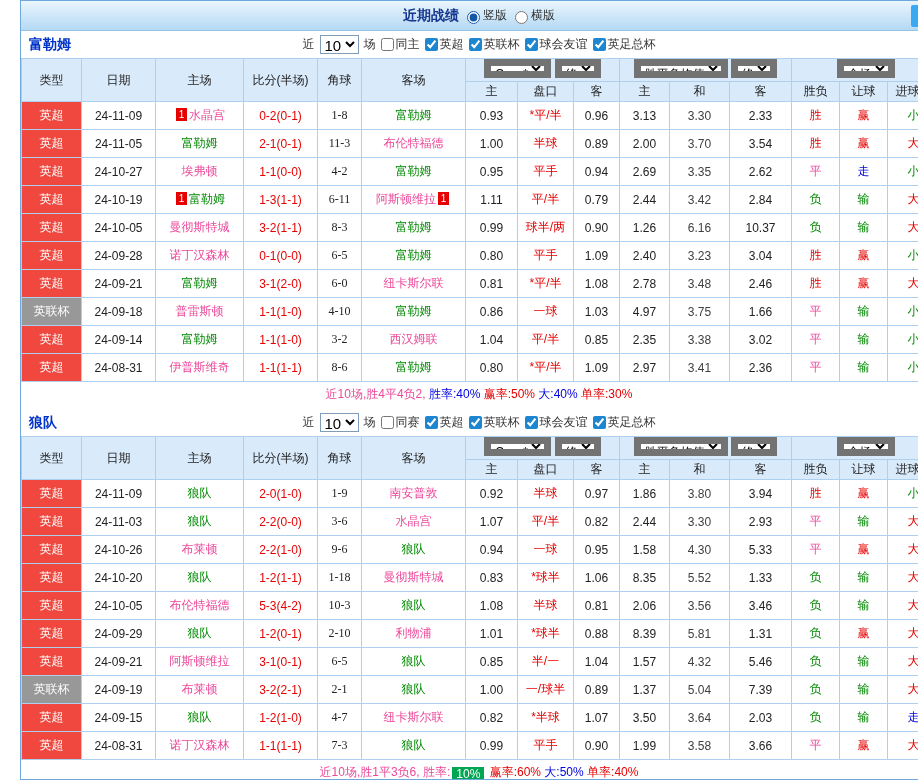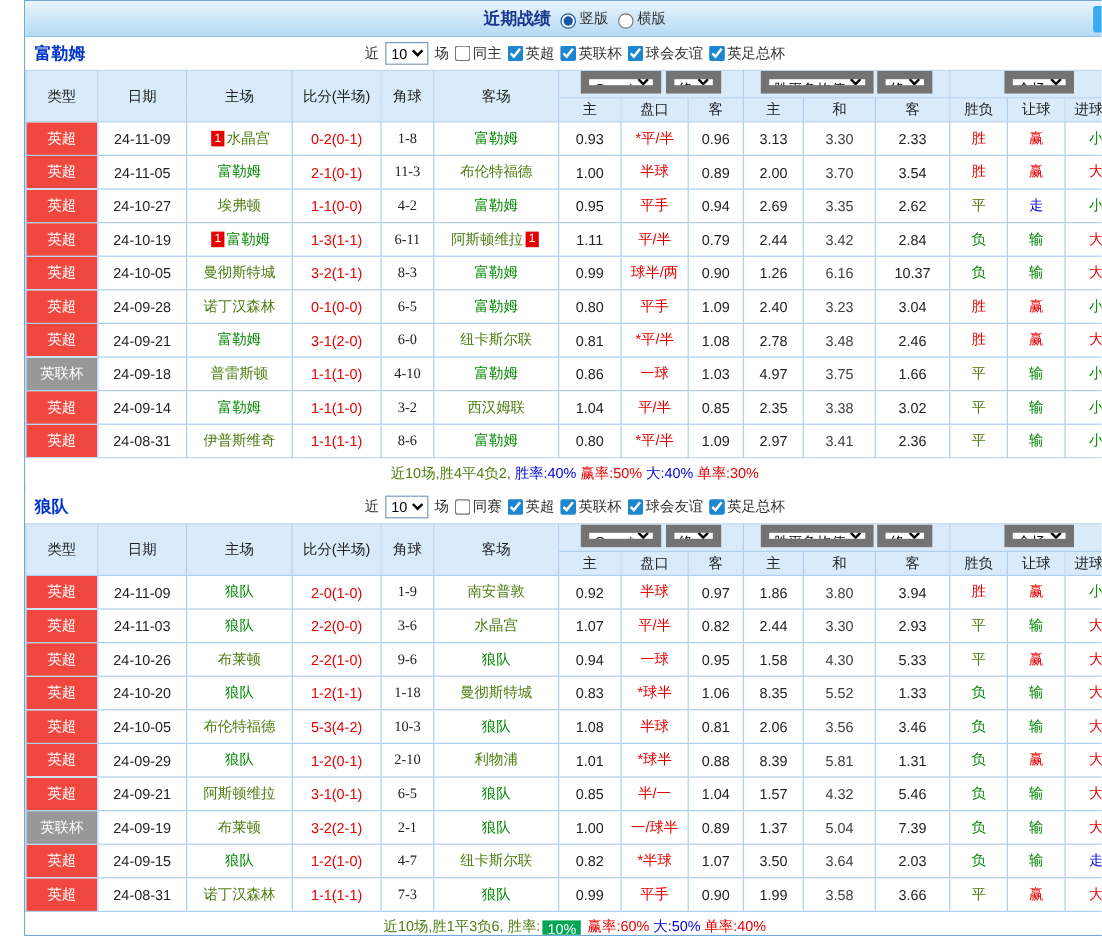--- a/index.html
+++ b/index.html
@@ -45,40 +45,40 @@
   .filterbar {
     height: 27px;
     display: flex; align-items: center;
     position: relative;
     background: #fff;
   }
   .team-name { position: absolute; left: 8px; color: #0033cc; font-weight: bold; font-size: 14px; }
   .filters { margin: 0 auto; display: flex; align-items: center; gap: 5px; font-size: 12px; color: #333; }
   .filters label { display: inline-flex; align-items: center; gap: 2px; cursor: pointer; }
   .filters input[type=checkbox] { accent-color: #1c86d1; width: 13px; height: 13px; margin: 0; }
-  .count-select { height: 19px; font-size: 12px; border: 1px solid #7f9db9; background: #fff; }
+  .count-select { height: 19px; font-size: 15px; border: 1px solid #7f9db9; background: #fff; }
   .league-filters { display: inline-flex; align-items: center; gap: 5px; }
   
   table { width: 918px; border-collapse: collapse; table-layout: fixed; font-size: 12px; }
   th, td {
     border: 1px solid #aed0ee;
     text-align: center;
     padding: 0 1px;
     height: 28px;
     overflow: hidden;
     white-space: nowrap;
   }
   thead th { background: #d9eafa; font-weight: normal; color: #222; height: 22px; }
   thead tr.sub th { height: 20px; }
   .hdr-select { height: 19px; font-size: 12px; border: 7px solid #737373; background: #fff; max-width: 95%; }
   td.type { color: #fff; }
   td.type.red  { background: #f0483f; }
   td.type.gray { background: #989898; }
   .focus { color: #008800; }
-  .dark  { color: #4d7c0f; }
+  .dark  { color: #ec4899; }
   .red   { color: #e60000; }
   .green { color: #008800; }
   .blue  { color: #0000e0; }
   td.score { color: #e60000; }
   td.corner { color: #222; font-family: Liberation Serif, serif; }
   td.handicap { color: #e60000; }
   td.eu-draw { color: #404040; }
   .badge {
     display: inline-block;
     background: #e60000; color: #fff;

